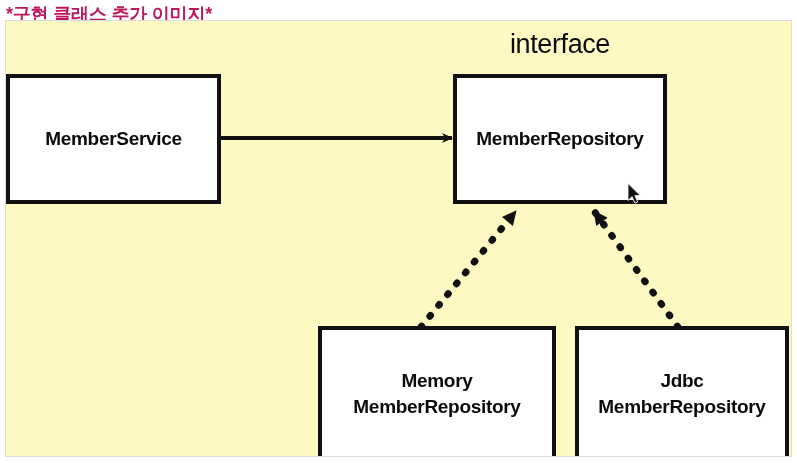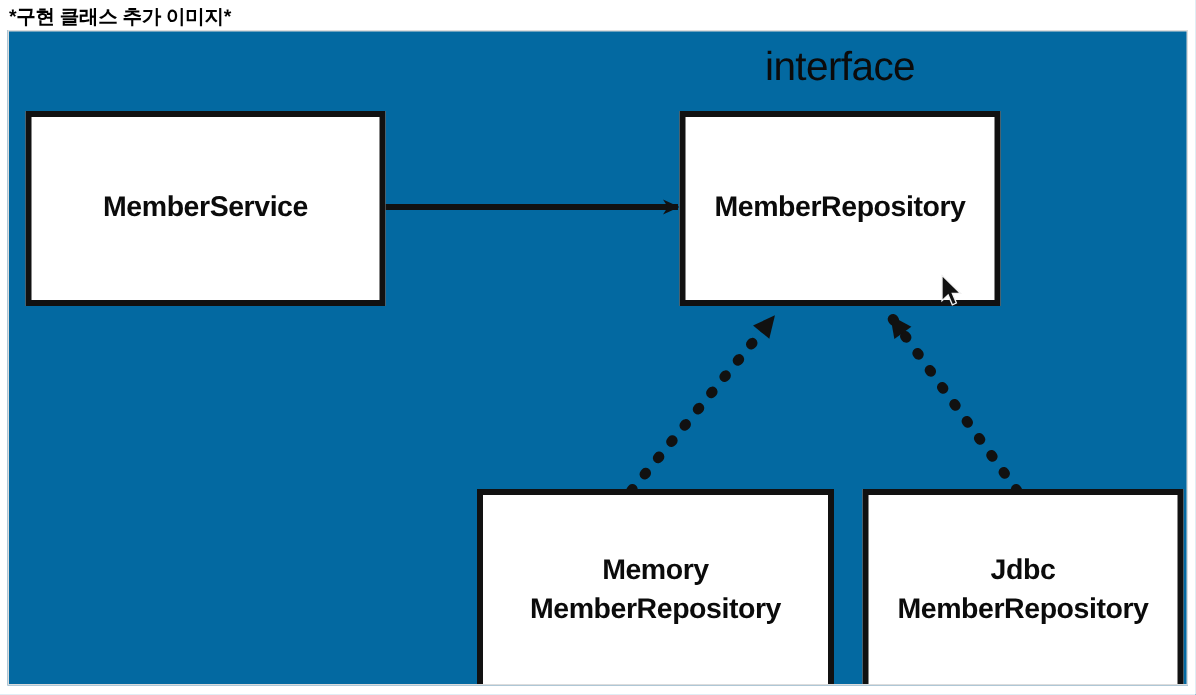--- a/index.html
+++ b/index.html
@@ -18,36 +18,36 @@
     width: 797px;
     height: 463px;
     background: #ffffff;
   }
 
   
   .caption {
     position: absolute;
     left: 6px;
     top: 2px;
-    font-size: 13px;
+    font-size: 18px;
     font-weight: bold;
-    color: #000000;
+    color: #be185d;
     letter-spacing: -0.2px;
     white-space: nowrap;
   }
 
   
   .figure-frame {
     position: absolute;
     left: 5px;
     top: 20px;
     width: 787px;
     height: 437px;
     border: 1px solid #dcdcdc;
-    background: #0369a1;
+    background: #fef9c3;
     box-sizing: border-box;
     overflow: hidden;
   }
 
   .canvas {
     position: absolute;
     left: 0;
     top: 0;
     width: 100%;
     height: 100%;
@@ -66,21 +66,21 @@
   }
   .uml-box .label {
     font-size: 19px;
     font-weight: bold;
     color: #0b0b0b;
     line-height: 1.32;
     letter-spacing: -0.3px;
     white-space: pre-line;
   }
 
-  #box-member-service  { left: 11px;   top: 53px;  width: 240px; height: 130px; text-align: right; }
+  #box-member-service  { left: 0px;   top: 53px;  width: 215px; height: 130px; text-align: right; }
   #box-member-repo     { left: 447px; top: 53px;  width: 214px; height: 130px; }
   #box-memory-repo     { left: 312px; top: 305px; width: 238px; height: 135px; }
   #box-jdbc-repo       { left: 569px; top: 305px; width: 214px; height: 135px; }
 
   
   .stereotype {
     position: absolute;
     left: 447px;
     top: 8px;
     width: 214px;

